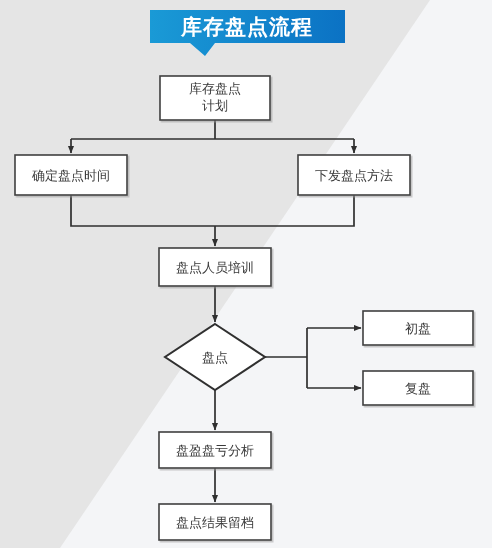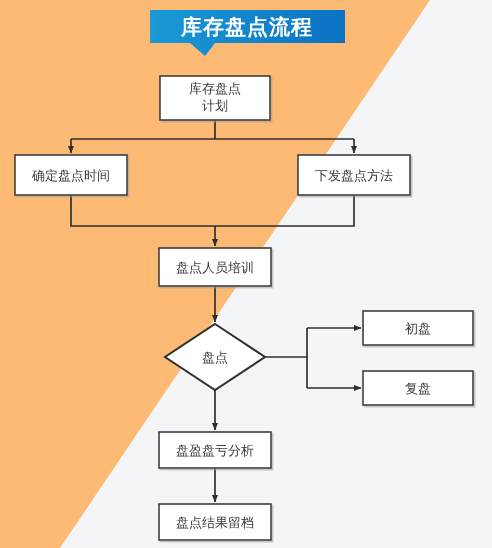--- a/index.html
+++ b/index.html
@@ -50,21 +50,21 @@
   }
   .conn {
     stroke: #2f2f2f;
     stroke-width: 1.7;
     fill: none;
   }
 </style>
 </head>
 <body>
 
-<div id="stage" style="background: #fdba74;">
+<div id="stage" style="background: #e5e5e5;">
 
   <svg class="watermark" width="492" height="548" viewBox="0 0 492 548">
     <polygon id="wm-poly" points="492,0 492,548 60,548 430,0" fill="#f4f5f7"></polygon>
   </svg>
 
   <svg class="flow-svg" width="492" height="548" viewBox="0 0 492 548">
 
     <defs>
       <linearGradient id="bannerGrad" x1="0" y1="0" x2="1" y2="0">
         <stop offset="0%" id="bg-stop-left" stop-color="#1a9ad6"></stop>

